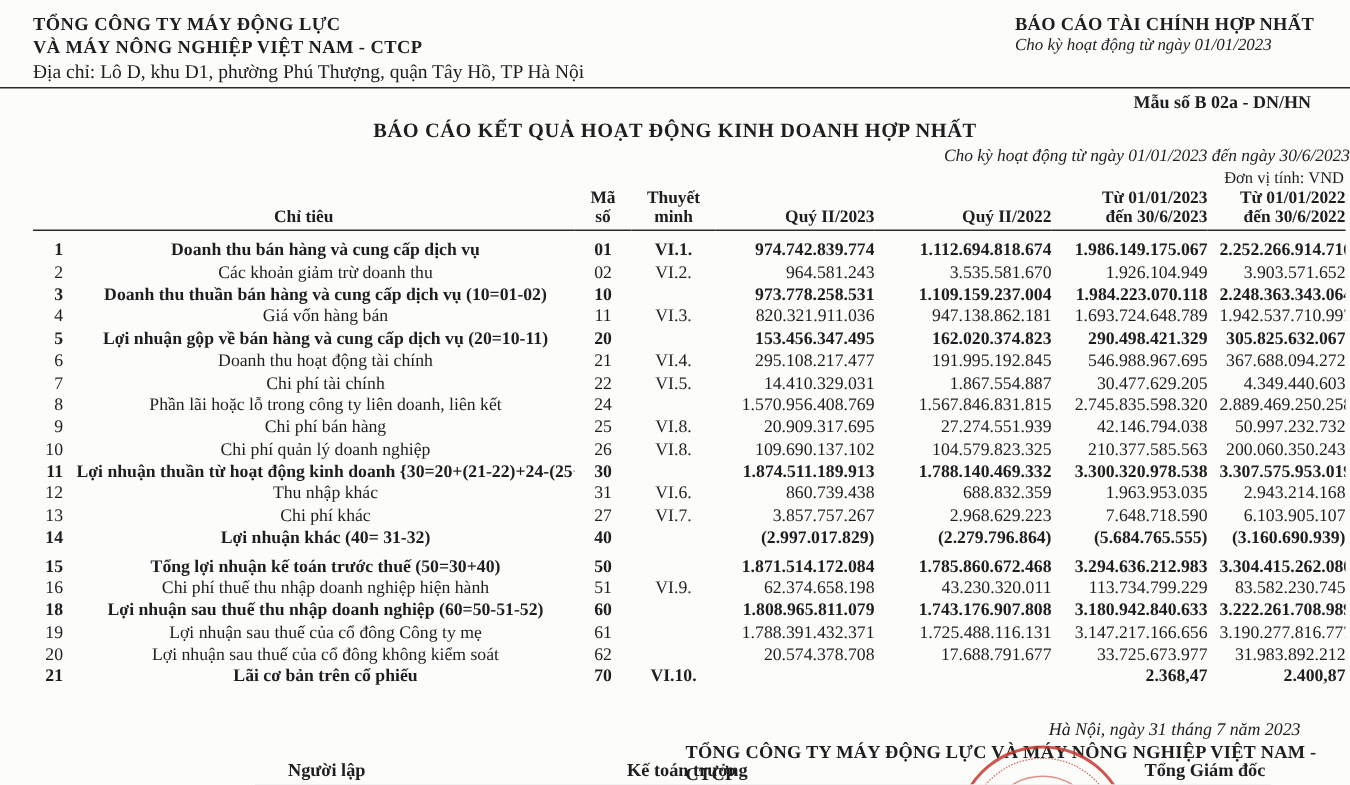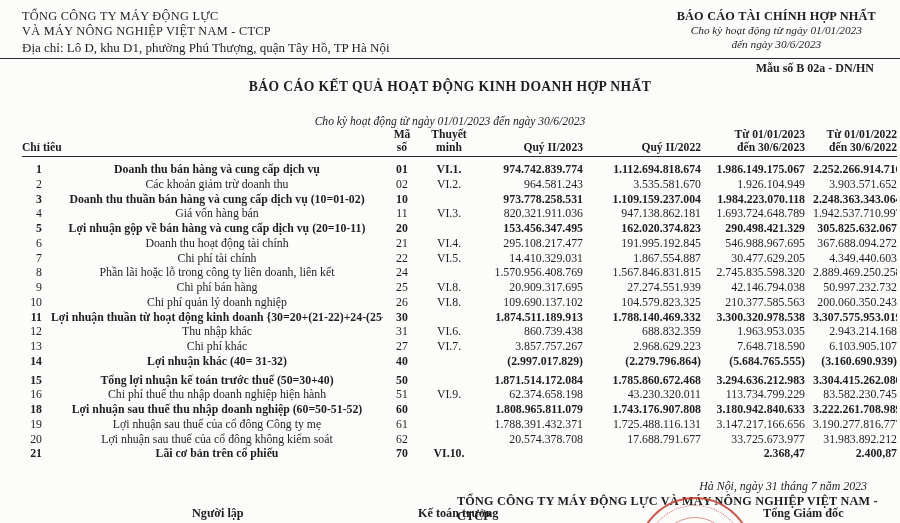--- a/index.html
+++ b/index.html
@@ -7,30 +7,30 @@
     position:relative;
     width:900px;height:523px;
     background:#fcfcfb;
     overflow:hidden;
     font-family:"Liberation Serif","DejaVu Serif",serif;
     color:#1e1e1e;
     box-sizing:border-box;
   }
   
   .top{display:flex;justify-content:space-between;padding:9px 24px 0 22px;}
-  .top-left .l1,.top-left .l2{font-weight:normal;font-size:12.3px;line-height:15px;letter-spacing:.3px;}
+  .top-left .l1,.top-left .l2{font-weight:bold;font-size:12.3px;line-height:15px;letter-spacing:.3px;}
   .top-left .l3{font-size:13px;line-height:15px;margin-top:1px;}
-  .top-right{text-align:center;}
+  .top-right{text-align:left;}
   .top-right .r1{font-weight:bold;font-size:12.3px;line-height:15px;letter-spacing:.2px;}
   .top-right .r2,.top-right .r3{font-style:italic;font-size:11.3px;line-height:13.5px;}
   .rule{border-top:1.6px solid #2a2a2a;margin:3px 0 0 0;}
   .form-no{text-align:right;font-weight:bold;font-size:12px;padding:2px 26px 0 0;margin-left:48px;}
   
   .title{text-align:center;font-weight:bold;font-size:13.6px;letter-spacing:.4px;margin-top:3px;}
-  .subtitle{text-align:center;font-style:italic;font-size:11.6px;margin-top:20px;}
+  .subtitle{text-align:right;font-style:italic;font-size:11.6px;margin-top:2px;}
   .unit-note{text-align:right;font-size:11px;padding-right:4px;margin-top:3px;}
   
   table.report{
     width:875px;margin-left:22px;
     border-collapse:collapse;table-layout:fixed;
     font-size:11.8px;
   }
   table.report th,table.report td{padding:0;vertical-align:bottom;font-weight:normal;}
   col.c-no{width:20px;}
   col.c-label{width:auto;}
@@ -39,21 +39,21 @@
   col.c-v1{width:106px;}
   col.c-v2{width:118px;}
   col.c-v3{width:104px;}
   col.c-v4{width:92px;}
   thead .hcell{padding-left:9px;}
   thead .hin{
     border-bottom:1.4px solid #2a2a2a;
     padding-bottom:2px;white-space:pre-line;line-height:13px;
     font-weight:bold;font-size:11.6px;min-height:13px;
   }
-  thead .h-left .hin{text-align:left;}
+  thead .h-left .hin{text-align:center;}
   thead .h-center .hin{text-align:center;}
   thead .h-right .hin{text-align:right;}
   thead .h-first{padding-left:6px;}
   tbody td{line-height:14.75px;white-space:nowrap;overflow:hidden;}
   tbody td.c-no{text-align:right;}
   tbody td.c-label{padding-left:9px;text-align:center;}
   tbody td.c-code{text-align:center;}
   tbody td.c-note{text-align:center;}
   tbody td.c-val{text-align:right;padding-left:8px;}
   tbody tr.bold td{font-weight:bold;}
@@ -89,29 +89,29 @@
 
   <div class="top">
     <div class="top-left">
       <div class="l1">TỔNG CÔNG TY MÁY ĐỘNG LỰC</div>
       <div class="l2">VÀ MÁY NÔNG NGHIỆP VIỆT NAM - CTCP</div>
       <div class="l3">Địa chỉ: Lô D, khu D1, phường Phú Thượng, quận Tây Hồ, TP Hà Nội</div>
     </div>
     <div class="top-right">
       <div class="r1">BÁO CÁO TÀI CHÍNH HỢP NHẤT</div>
       <div class="r2">Cho kỳ hoạt động từ ngày 01/01/2023</div>
-      <div class="r3">đến ngày 30/6/2023</div>
     </div>
   </div>
 
   <div class="rule"></div>
   <div class="form-no">Mẫu số B 02a - DN/HN</div>
 
   <div class="title">BÁO CÁO KẾT QUẢ HOẠT ĐỘNG KINH DOANH HỢP NHẤT</div>
   <div class="subtitle">Cho kỳ hoạt động từ ngày 01/01/2023 đến ngày 30/6/2023</div>
+  <div class="unit-note">Đơn vị tính: VND</div>
 
   <table class="report">
     <colgroup>
       <col class="c-no">
         <col class="c-label">
         <col class="c-code">
         <col class="c-note">
       <col class="c-v1">
         <col class="c-v2">
         <col class="c-v3">

